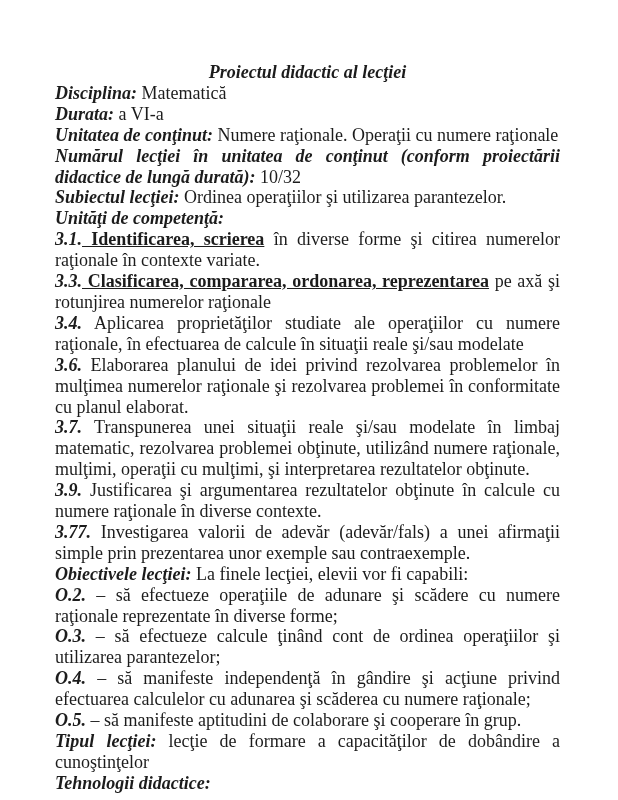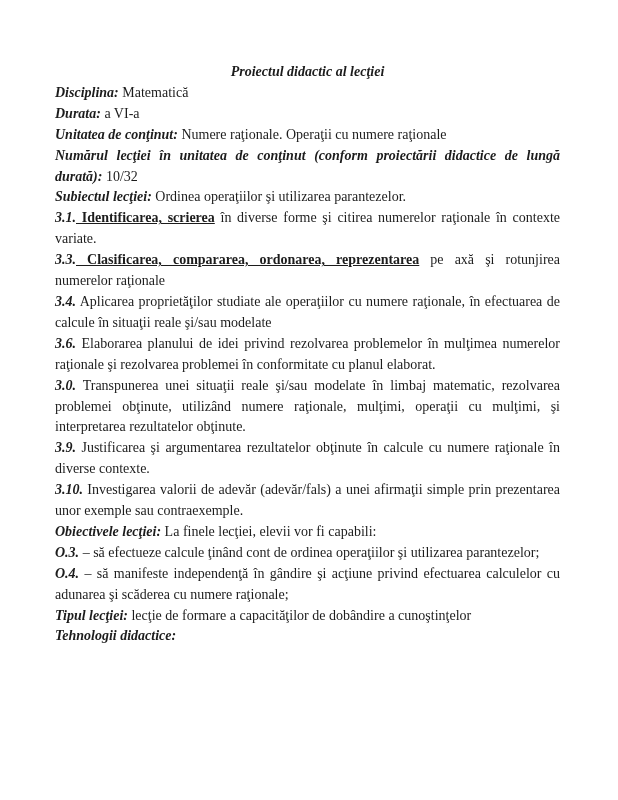--- a/index.html
+++ b/index.html
@@ -4,21 +4,21 @@
 <style>
   html, body { margin: 0; padding: 0; background: #ffffff; }
   .page {
     position: relative;
     width: 613px;
     height: 800px;
     background: #ffffff;
     box-sizing: border-box;
     padding: 62px 53px 0 55px;
     font-family: "Liberation Serif", "DejaVu Serif", serif;
-    font-size: 14px;
+    font-size: 18px;
     color: #1c1c1c;
     overflow: hidden;
   }
   p.para {
     margin: 0;
     line-height: 20.9px;
     text-align: justify;
   }
   p.title {
     text-align: center;
@@ -39,42 +39,45 @@
 
   <p class="para"><span class="bi">Durata:</span><span> a VI-a</span></p>
 
   <p class="para"><span class="bi">Unitatea de conţinut:</span><span> Numere raţionale. Operaţii cu numere raţionale</span></p>
 
   <p class="para"><span class="bi">Numărul lecţiei în unitatea de conţinut (conform proiectării didactice de lungă durată):</span><span> 10/32</span></p>
 
   <p class="para"><span class="bi">Subiectul lecţiei:</span><span> Ordinea operaţiilor şi utilizarea parantezelor.</span></p>
 
 
+  <p class="para"><span class="bi">Unităţi de competenţă:</span></p>
 
   <p class="para"><span class="bi">3.1.</span><span class="b"> Identificarea, scrierea</span><span> în diverse forme şi citirea numerelor raţionale în contexte variate.</span></p>
 
 
   <p class="para"><span class="bi">3.3.</span><span class="b"> Clasificarea, compararea, ordonarea, reprezentarea</span><span> pe axă şi rotunjirea numerelor raţionale</span></p>
 
   <p class="para"><span class="bi">3.4.</span><span> Aplicarea proprietăţilor studiate ale operaţiilor cu numere raţionale, în efectuarea de calcule în situaţii reale şi/sau modelate</span></p>
 
   <p class="para"><span class="bi">3.6.</span><span> Elaborarea planului de idei privind rezolvarea problemelor în mulţimea numerelor raţionale şi rezolvarea problemei în conformitate cu planul elaborat.</span></p>
 
-  <p class="para"><span class="bi">3.0.</span><span> Transpunerea unei situaţii reale şi/sau modelate în limbaj matematic, rezolvarea problemei obţinute, utilizând numere raţionale, mulţimi, operaţii cu mulţimi, şi interpretarea rezultatelor obţinute.</span></p>
+  <p class="para"><span class="bi">3.7.</span><span> Transpunerea unei situaţii reale şi/sau modelate în limbaj matematic, rezolvarea problemei obţinute, utilizând numere raţionale, mulţimi, operaţii cu mulţimi, şi interpretarea rezultatelor obţinute.</span></p>
 
   <p class="para"><span class="bi">3.9.</span><span> Justificarea şi argumentarea rezultatelor obţinute în calcule cu numere raţionale în diverse contexte.</span></p>
 
-  <p class="para"><span class="bi">3.10.</span><span> Investigarea valorii de adevăr (adevăr/fals) a unei afirmaţii simple prin prezentarea unor exemple sau contraexemple.</span></p>
+  <p class="para"><span class="bi">3.77.</span><span> Investigarea valorii de adevăr (adevăr/fals) a unei afirmaţii simple prin prezentarea unor exemple sau contraexemple.</span></p>
 
   <p class="para"><span class="bi">Obiectivele lecţiei:</span><span> La finele lecţiei, elevii vor fi capabili:</span></p>
 
 
+  <p class="para"><span class="bi">O.2.</span><span> – să efectueze operaţiile de adunare şi scădere cu numere raţionale reprezentate în diverse forme;</span></p>
 
   <p class="para"><span class="bi">O.3.</span><span> – să efectueze calcule ţinând cont de ordinea operaţiilor şi utilizarea parantezelor;</span></p>
 
   <p class="para"><span class="bi">O.4.</span><span> – să manifeste independenţă în gândire şi acţiune privind efectuarea calculelor cu adunarea şi scăderea cu numere raţionale;</span></p>
 
+  <p class="para"><span class="bi">O.5.</span><span> – să manifeste aptitudini de colaborare şi cooperare în grup.</span></p>
 
   <p class="para"><span class="bi">Tipul lecţiei:</span><span> lecţie de formare a capacităţilor de dobândire a cunoştinţelor</span></p>
 
   <p class="para"><span class="bi">Tehnologii didactice:</span></p>
 
 </div>
 
 </body></html>

